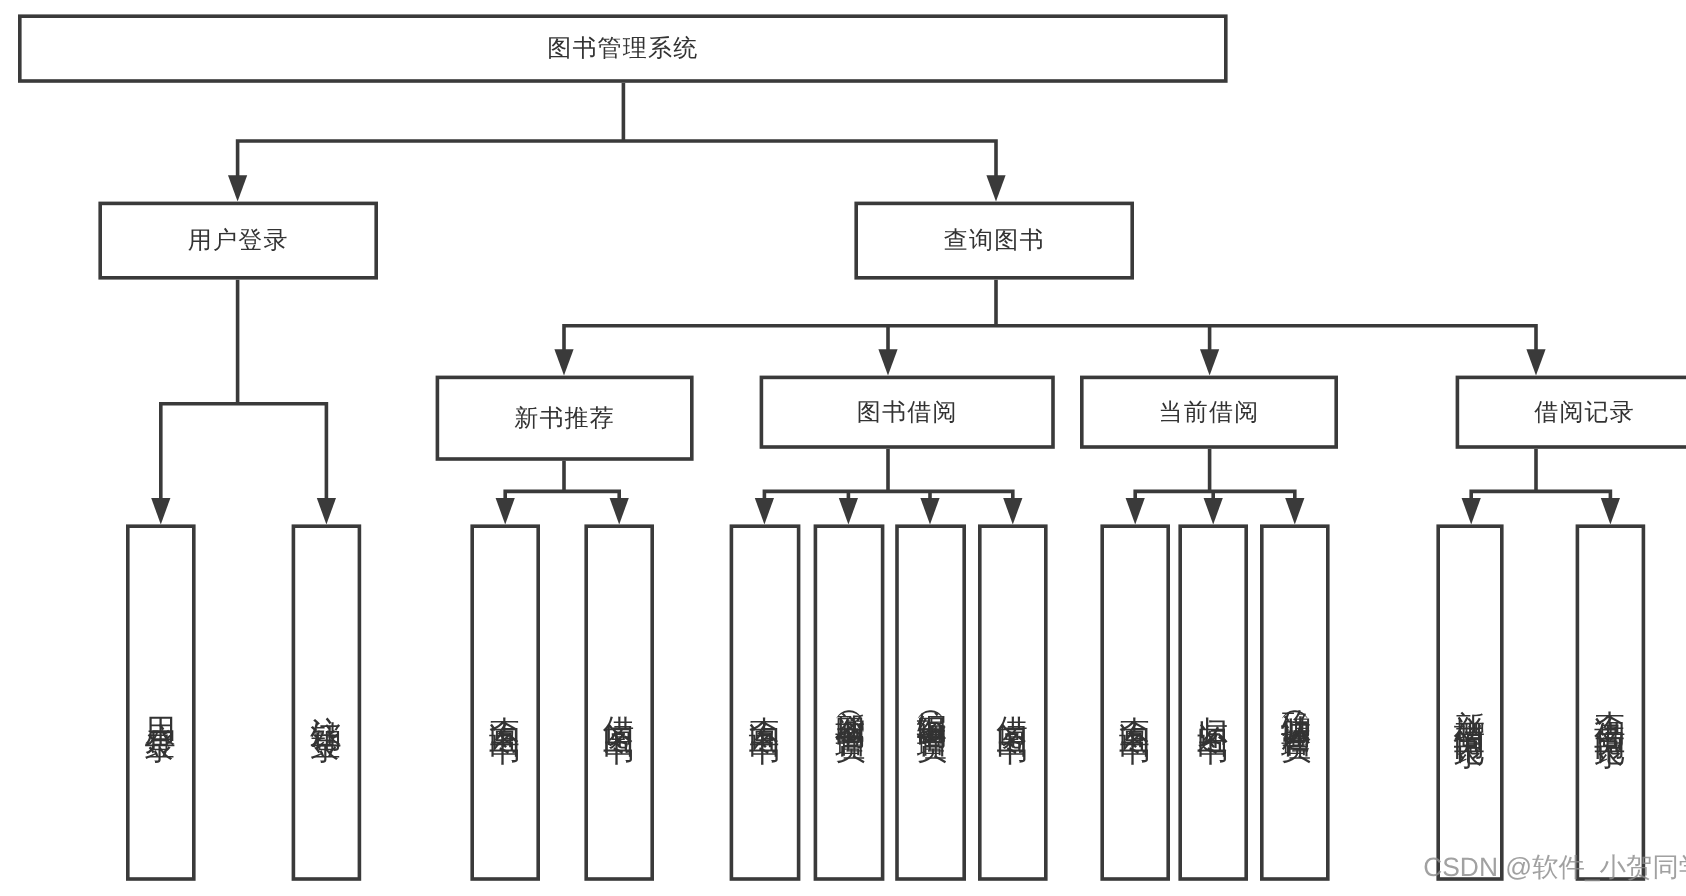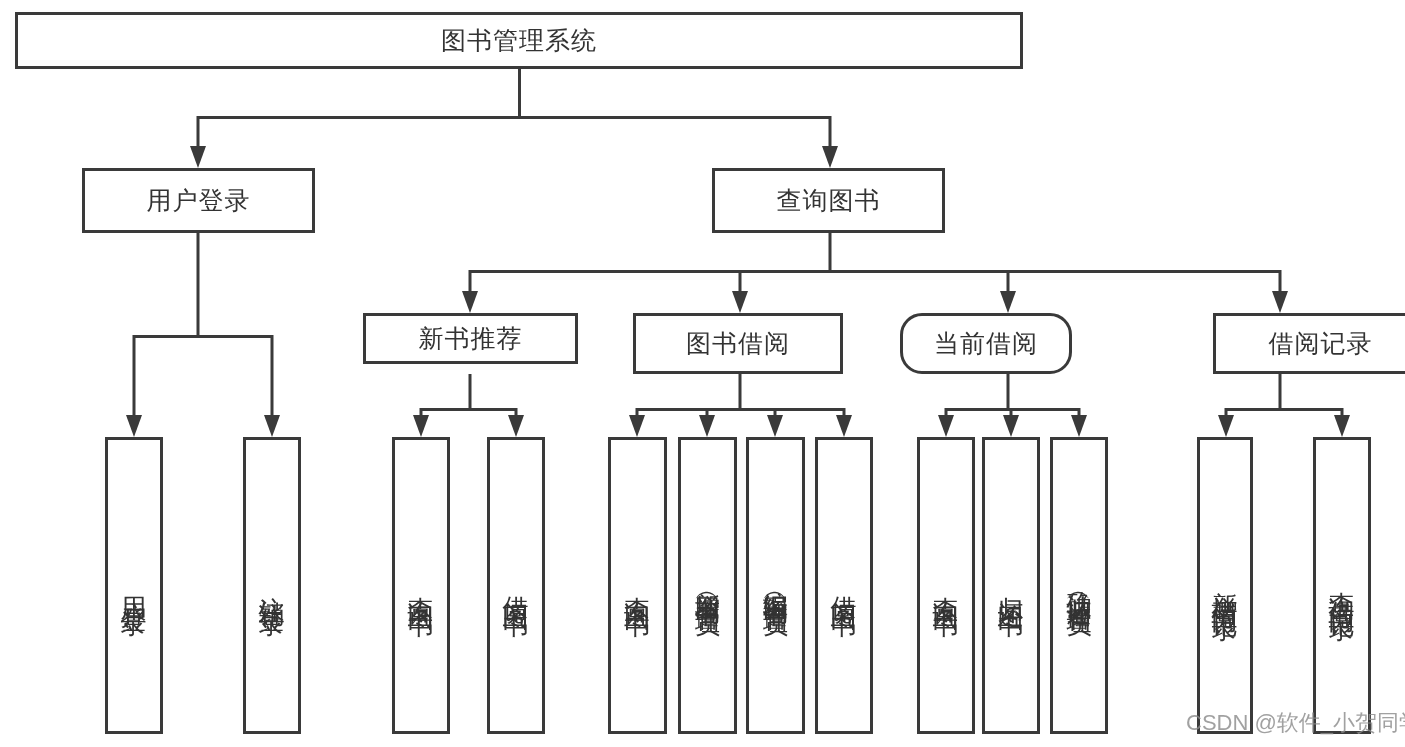--- a/index.html
+++ b/index.html
@@ -15,21 +15,21 @@
     position: absolute;
     background: #ffffff;
     border: 3px solid #3a3a3a;
     color: #333333;
     display: flex;
     align-items: center;
     justify-content: center;
     z-index: 2;
     line-height: 1;
   }
-  .hbox { font-size: 25px; letter-spacing: 1px; }
+  .hbox { font-size: 20px; letter-spacing: 1px; }
   .vbox {
     top: 437px; height: 297px; width: 58px;
     writing-mode: vertical-rl;
     text-orientation: mixed;
     font-size: 26px;
     letter-spacing: 5px;
   }
   .vbox.dense { font-size: 25px; letter-spacing: 3px; }
   .watermark {
     position: absolute;
@@ -86,23 +86,23 @@
       <polygon points="1218,415 1234,415 1226,437"></polygon>
       <polygon points="1334,415 1350,415 1342,437"></polygon>
     </g>
   </svg>
 
   <div class="node hbox" style="left:15px; top:12px; width:1008px; height:57px;">图书管理系统</div>
 
   <div class="node hbox" style="left:82px; top:168px; width:233px; height:65px;">用户登录</div>
   <div class="node hbox" style="left:712px; top:168px; width:233px; height:65px;">查询图书</div>
 
-  <div class="node hbox" style="left:363px; top:313px; width:215px; height:51px;">新书推荐</div>
-  <div class="node hbox" style="left:633px; top:313px; width:210px; height:61px;">图书借阅</div>
-  <div class="node hbox" style="left:900px; top:313px; width:172px; height:61px;border-radius:22px;">当前借阅</div>
+  <div class="node hbox" style="left:363px; top:313px; width:215px; height:71px;">新书推荐</div>
+  <div class="node hbox" style="left:633px; top:313px; width:246px; height:61px;">图书借阅</div>
+  <div class="node hbox" style="left:900px; top:313px; width:215px; height:61px;">当前借阅</div>
   <div class="node hbox" style="left:1173px; top:313px; width:215px; height:61px;margin-left:40px;">借阅记录</div>
 
   <div class="node vbox" style="left:105px;">用户登录</div>
   <div class="node vbox" style="left:243px;">注销登录</div>
 
   <div class="node vbox" style="left:392px;">查询图书</div>
   <div class="node vbox" style="left:487px;">借阅图书</div>
 
   <div class="node vbox" style="left:608px; width:59px;">查询图书</div>
   <div class="node vbox dense" style="left:678px; width:59px;">新增图书（管理员）</div>

